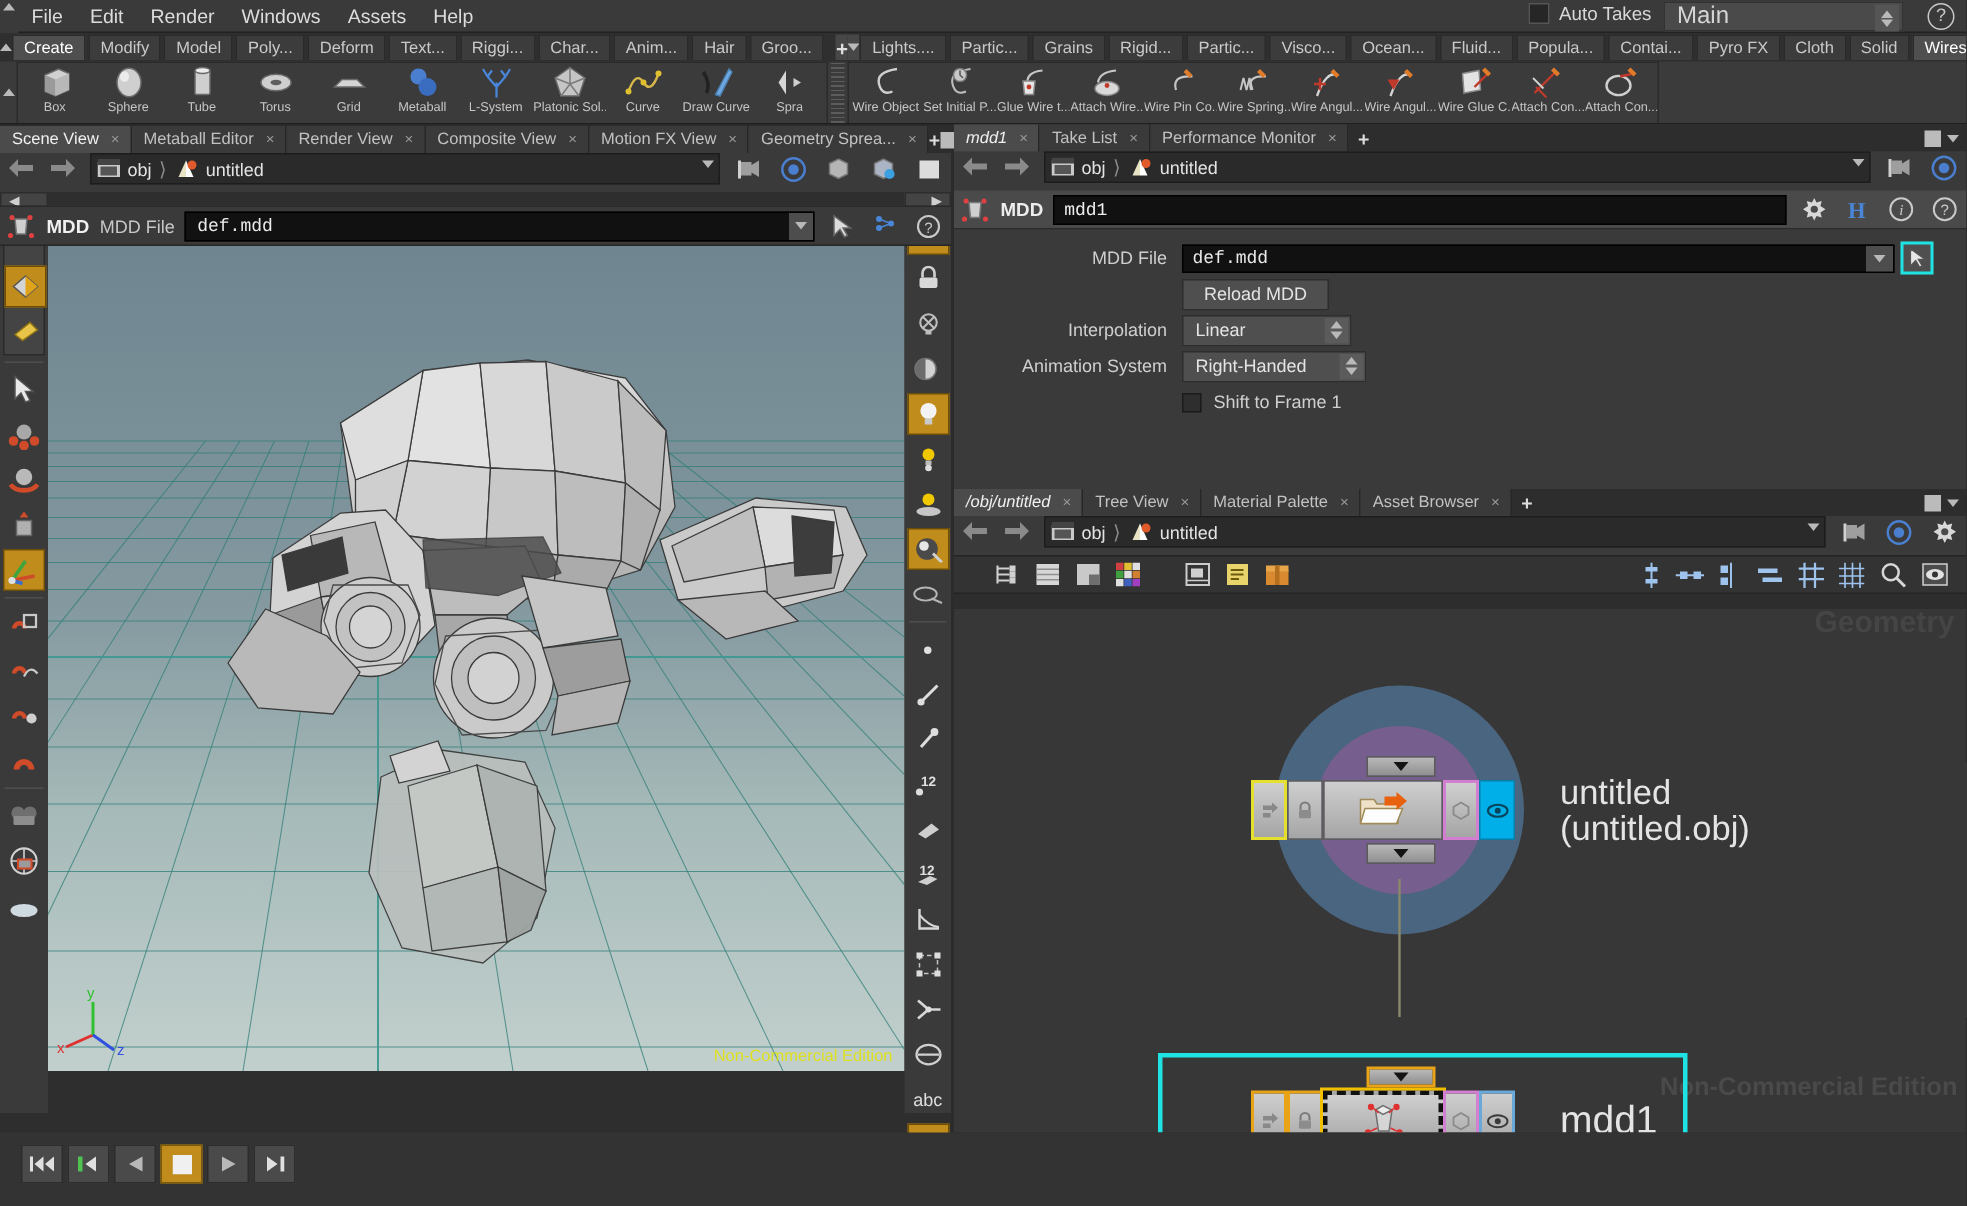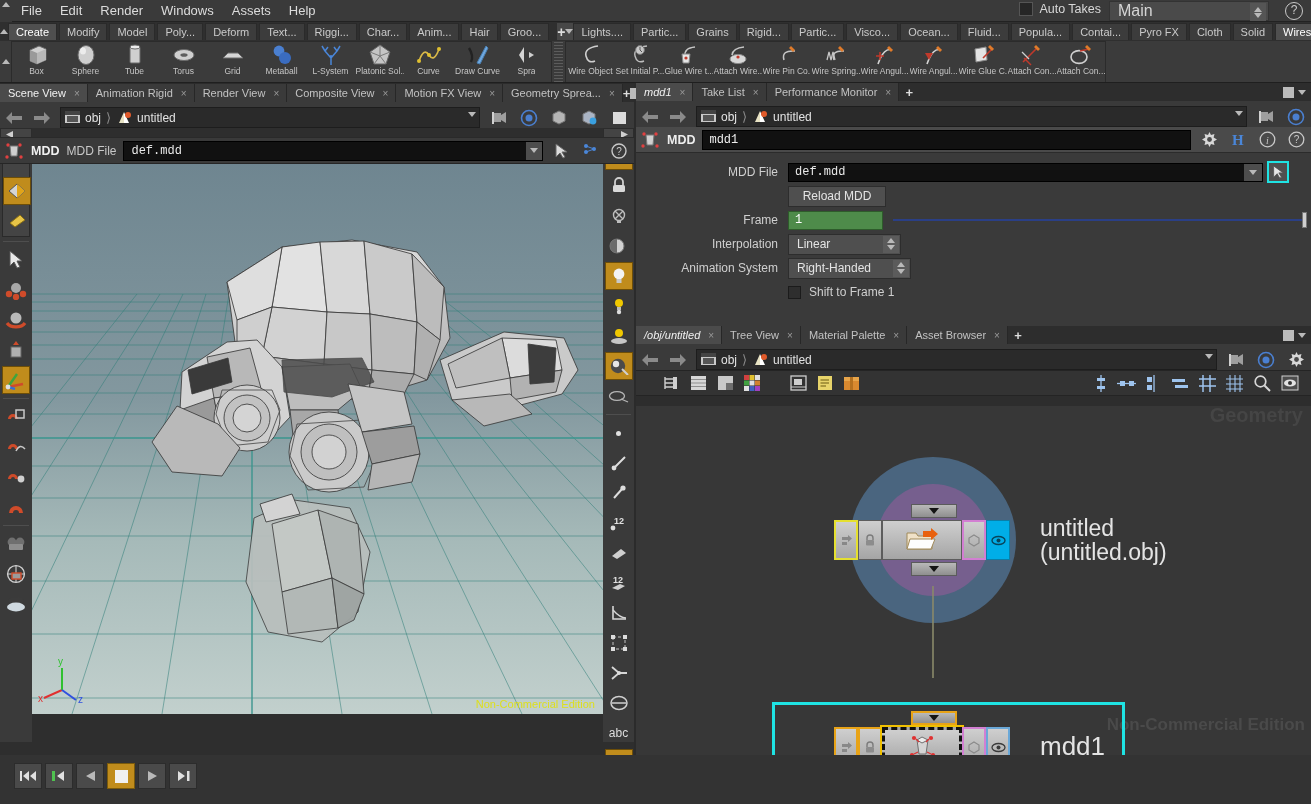--- a/index.html
+++ b/index.html
@@ -52,21 +52,21 @@
   .panetabs { height:18px; background:#2d2d2d; display:flex; align-items:center; }
   .ptab { height:18px; padding:0 7px 0 8px; font-size:11px; display:flex; align-items:center; gap:8px;
      background:#3a3a3a; color:#c2c2c2; border-right:1px solid #272727; white-space:nowrap;}
   .ptab.active { background:#4b4b4b; color:#f0f0f0;}
   .ptab .x { font-size:10px; color:#9a9a9a;}
   .ptab-plus { width:20px;height:18px;display:flex;align-items:center;justify-content:center;color:#ddd;font-size:13px;font-weight:bold;}
   .ptab-right { margin-left:auto; display:flex; align-items:center; gap:4px; padding-right:5px;}
   .sq { width:11px;height:11px;background:#bbb;}
 
   
-  .pathbar { height:26px; background:#3a3a3a; display:flex; align-items:flex-end; gap:8px; padding:0 4px;}
+  .pathbar { height:26px; background:#3a3a3a; display:flex; align-items:flex-start; gap:8px; padding:0 4px;}
   .navarrow { width:20px;height:20px;display:flex;align-items:center;justify-content:center;}
   .pathfield { flex:1; height:21px; background:#2a2a2a; border:1px solid #1d1d1d; display:flex;
      align-items:center; gap:5px; padding:0 4px; position:relative;}
   .pathfield .txt { font-size:12px; color:#e3e3e3;}
   .pathfield .sep { color:#8b8b8b; font-size:13px;}
   .pathfield .dd { position:absolute;right:3px;top:4px;}
   .iconbtn { width:22px;height:21px;display:flex;align-items:center;justify-content:center;}
 
   
   #vpane { position:absolute; left:0; top:84px; width:634px; height:672px; background:#2e2e2e; }
@@ -419,21 +419,21 @@
 </div>
 
 <div id="vpane">
 
   <div class="panetabs">
     <div class="ptab active">
       <span>Scene View</span>
       <span class="x">×</span>
       </div>
     <div class="ptab">
-      <span>Animation Rigid</span>
+      <span>Metaball Editor</span>
       <span class="x">×</span>
       </div>
     <div class="ptab">
       <span>Render View</span>
       <span class="x">×</span>
       </div>
     <div class="ptab">
       <span>Composite View</span>
       <span class="x">×</span>
       </div>
@@ -1060,29 +1060,20 @@
       </div>
     </div>
 
     <div class="parmrow">
       <div class="parmlabel"></div>
       <div class="btn3d" style="width:98px">
         <span>Reload MDD</span>
       </div>
     </div>
 
-    <div class="parmrow">
-      <div class="parmlabel">Frame</div>
-      <div class="parmfield" style="width:95px;background:#4e8b4a;border-color:#2e5c2b;color:#fff">
-        <span>1</span>
-      </div>
-      <div class="slidertrack">
-        <div class="sliderhandle"></div>
-      </div>
-    </div>
 
     <div class="parmrow">
       <div class="parmlabel">Interpolation</div>
       <div class="combo" style="width:113px">
         <span>Linear</span>
         <div class="spin">
             <div class="tri-up"></div>
             <div class="tri-dn"></div>
           </div>
       </div>

